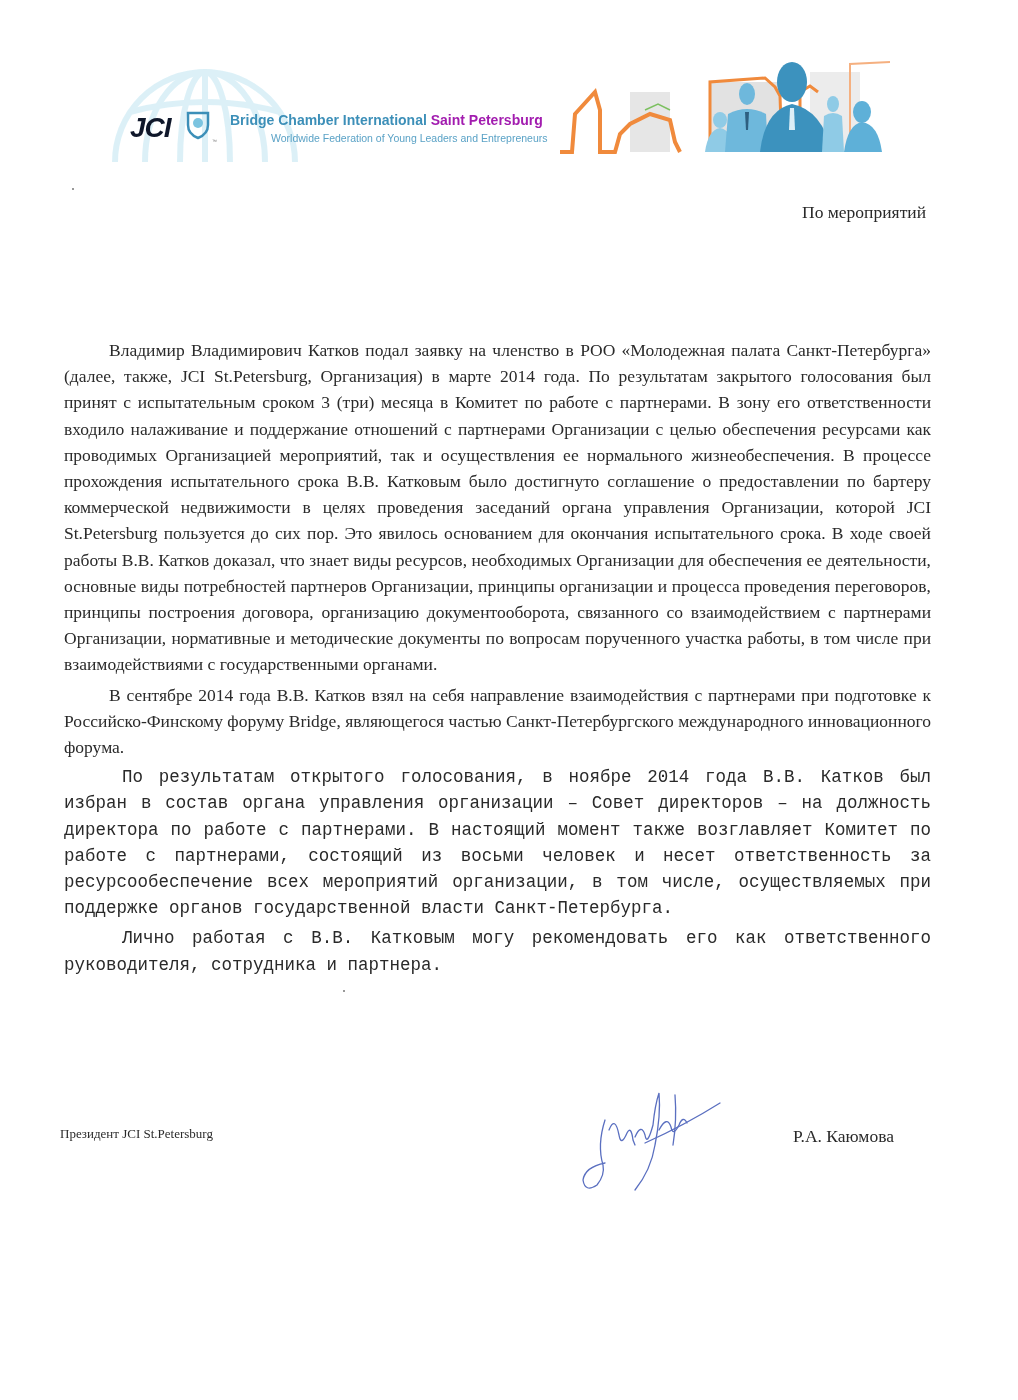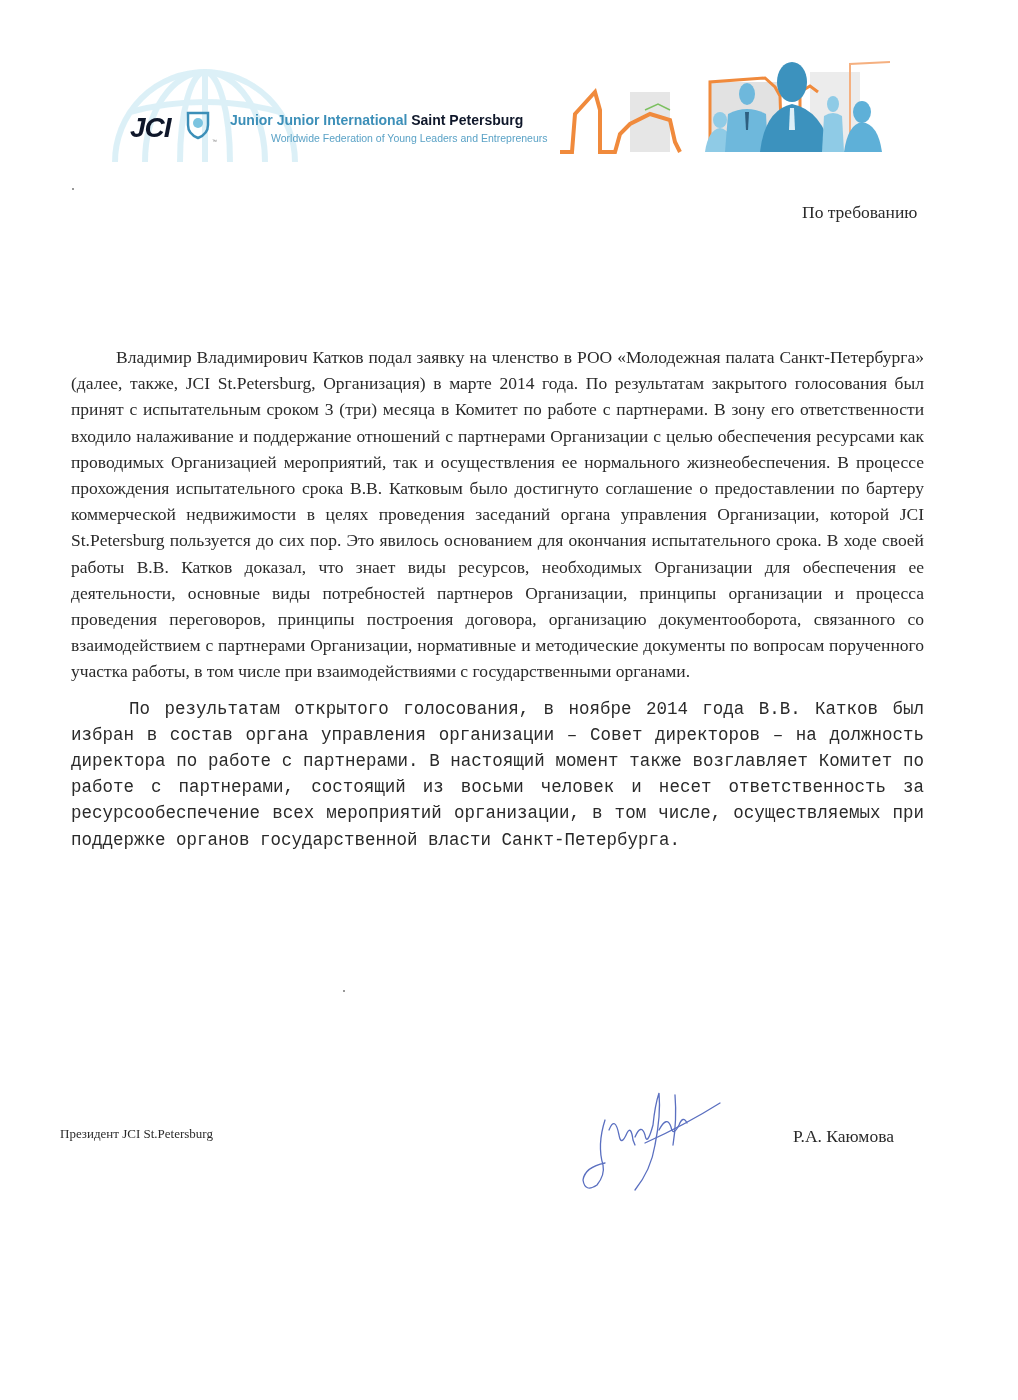--- a/index.html
+++ b/index.html
@@ -6,29 +6,29 @@
   body { width:1018px; height:1400px; position:relative; overflow:hidden;
          font-family:"Liberation Serif", "DejaVu Serif", serif; color:#2a2a2a; }
   .letterhead { position:absolute; left:100px; top:52px; width:790px; height:110px; }
   .globe { position:absolute; left:5px; top:0; width:200px; height:110px; opacity:0.35; }
   .jci-logo { position:absolute; left:30px; top:60px; font-family:"Liberation Sans", sans-serif;
               font-weight:bold; font-style:italic; font-size:28px; color:#0f172a; letter-spacing:-1px; }
   .jci-shield { position:absolute; left:86px; top:58px; width:24px; height:30px; }
   .tm { position:absolute; left:112px; top:86px; font-family:"Liberation Sans", sans-serif; font-size:5px; color:#777; }
   .org-line1 { position:absolute; left:130px; top:60px; font-family:"Liberation Sans", sans-serif;
                font-weight:bold; font-size:14px; color:#3c8fb8; white-space:nowrap; }
-  .org-line1 .city { color:#0f172a; }
+  .org-line1 .city { color:#a21caf; }
   .org-line2 { position:absolute; left:130px; top:80px; font-family:"Liberation Sans", sans-serif;
                font-size:10.5px; color:#5aa2c6; white-space:nowrap;margin-left:41px; }
   .skyline { position:absolute; left:460px; top:0; width:330px; height:110px; }
 
   .request { position:absolute; left:802px; top:202px; font-size:17.5px; }
   .body-text { position:absolute; left:60px; top:333px; width:875px; font-size:17.5px;
                line-height:26.2px; text-align:justify; }
-  .body-text p { margin:11px; text-indent:45px; }
+  .body-text p { margin:4px; text-indent:45px; }
   .body-text p.i2 { text-indent:58px;font-family:Liberation Mono, monospace; }
   .sig-title { position:absolute; left:60px; top:1126px; font-size:13px; }
   .sig-name { position:absolute; left:770px; top:1126px; font-size:17.5px;margin-left:23px; }
   .signature { position:absolute; left:575px; top:1085px; width:150px; height:110px; }
   .speck { position:absolute; width:2px; height:2px; background:#777; border-radius:1px; }
 </style>
 </head>
 <body>
 
 <div class="letterhead">
@@ -41,21 +41,21 @@
       <path d="M25 60 Q100 40 175 60"></path>
     </g>
   </svg>
   <div class="jci-logo">JCI</div>
   <svg class="jci-shield" viewBox="0 0 24 30">
     <path d="M2 3 L22 3 L22 15 Q22 24 12 28 Q2 24 2 15 Z" fill="none" stroke="#3c8fb8" stroke-width="2.5"></path>
     <circle cx="12" cy="13" r="5" fill="#7cc4e0"></circle>
   </svg>
   <div class="tm">™</div>
   <div class="org-line1">
-    <span>Junior Junior International</span>
+    <span>Bridge Chamber International</span>
     <span class="city">Saint Petersburg</span>
   </div>
   <div class="org-line2">Worldwide Federation of Young Leaders and Entrepreneurs</div>
   <svg class="skyline" viewBox="0 0 330 110">
     <rect x="70" y="40" width="40" height="60" fill="#e6e6e6"></rect>
     <rect x="150" y="30" width="70" height="70" fill="#e2e2e2"></rect>
     <rect x="250" y="20" width="50" height="80" fill="#ececec"></rect>
     <polyline points="0,100 12,100 15,62 35,40 40,58 40,100 55,100 60,82 70,72 90,62 110,68 115,90 120,100" fill="none" stroke="#f08a3c" stroke-width="4"></polyline>
     <polyline points="85,58 98,52 110,58" fill="none" stroke="#7cc060" stroke-width="1.5"></polyline>
     <polyline points="150,100 150,30 205,26 215,35 220,44 222,100" fill="none" stroke="#f08a3c" stroke-width="3"></polyline>
@@ -69,25 +69,27 @@
     <ellipse cx="232" cy="30" rx="15" ry="20" fill="#3c92be"></ellipse>
     <path d="M200 100 Q205 58 232 52 Q262 58 272 100 Z" fill="#3c92be"></path>
     <path d="M230 56 L234 56 L235 78 L229 78 Z" fill="#dceef7"></path>
     <ellipse cx="273" cy="52" rx="6" ry="8" fill="#8fcbe6"></ellipse>
     <path d="M262 100 L264 64 Q273 58 282 64 L284 100 Z" fill="#8fcbe6"></path>
     <ellipse cx="302" cy="60" rx="9" ry="11" fill="#5eb0d8"></ellipse>
     <path d="M284 100 Q288 72 302 70 Q318 72 322 100 Z" fill="#5eb0d8"></path>
   </svg>
 </div>
 
-<div class="request">По требованию</div>
+<div class="request">По мероприятий</div>
 
 <div class="body-text">
   <p>Владимир Владимирович Катков подал заявку на членство в РОО «Молодежная палата Санкт-Петербурга» (далее, также, JCI St.Petersburg, Организация) в марте 2014 года. По результатам закрытого голосования был принят с испытательным сроком 3 (три) месяца в Комитет по работе с партнерами. В зону его ответственности входило налаживание и поддержание отношений с партнерами Организации с целью обеспечения ресурсами как проводимых Организацией мероприятий, так и осуществления ее нормального жизнеобеспечения. В процессе прохождения испытательного срока В.В. Катковым было достигнуто соглашение о предоставлении по бартеру коммерческой недвижимости в целях проведения заседаний органа управления Организации, которой JCI St.Petersburg пользуется до сих пор. Это явилось основанием для окончания испытательного срока. В ходе своей работы В.В. Катков доказал, что знает виды ресурсов, необходимых Организации для обеспечения ее деятельности, основные виды потребностей партнеров Организации, принципы организации и процесса проведения переговоров, принципы построения договора, организацию документооборота, связанного со взаимодействием с партнерами Организации, нормативные и методические документы по вопросам порученного участка работы, в том числе при взаимодействиями с государственными органами.</p>
+  <p>В сентябре 2014 года В.В. Катков взял на себя направление взаимодействия с партнерами при подготовке к Российско-Финскому форуму Bridge, являющегося частью Санкт-Петербургского международного инновационного форума.</p>
   <p class="i2">По результатам открытого голосования, в ноябре 2014 года В.В. Катков был избран в состав органа управления организации – Совет директоров – на должность директора по работе с партнерами. В настоящий момент также возглавляет Комитет по работе с партнерами, состоящий из восьми человек и несет ответственность за ресурсообеспечение всех мероприятий организации, в том числе, осуществляемых при поддержке органов государственной власти Санкт-Петербурга.</p>
+  <p class="i2">Лично работая с В.В. Катковым могу рекомендовать его как ответственного руководителя, сотрудника и партнера.</p>
 </div>
 
 <span class="speck" style="left:343px;top:990px;"></span>
 <span class="speck" style="left:72px;top:188px;"></span>
 
 <div class="sig-title">Президент JCI St.Petersburg</div>
 <svg class="signature" viewBox="0 0 150 110">
   <g fill="none" stroke="#5a6fc0" stroke-width="1.3" stroke-linecap="round">
     <path d="M30 35 Q22 60 28 80 Q30 90 22 100 Q10 108 8 95 Q10 82 30 78"></path>
     <path d="M34 45 Q40 30 44 50 Q46 62 52 48 Q56 40 58 55 L60 60"></path>

